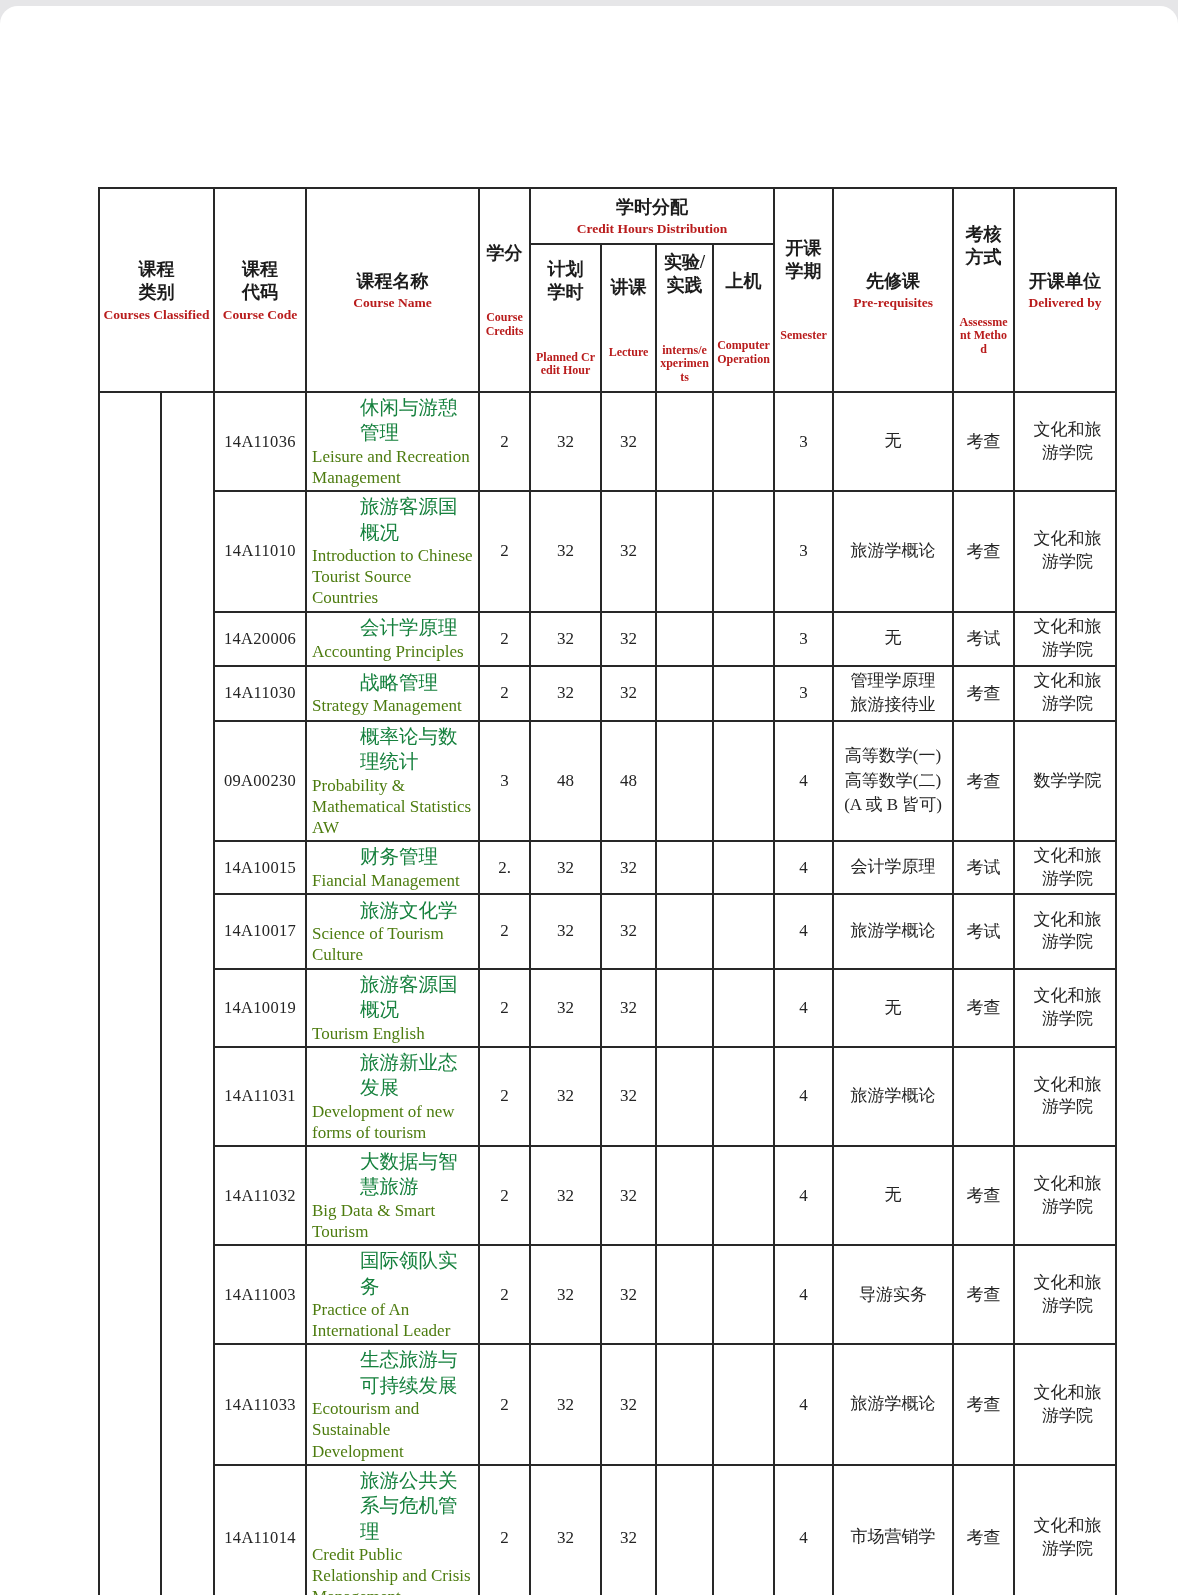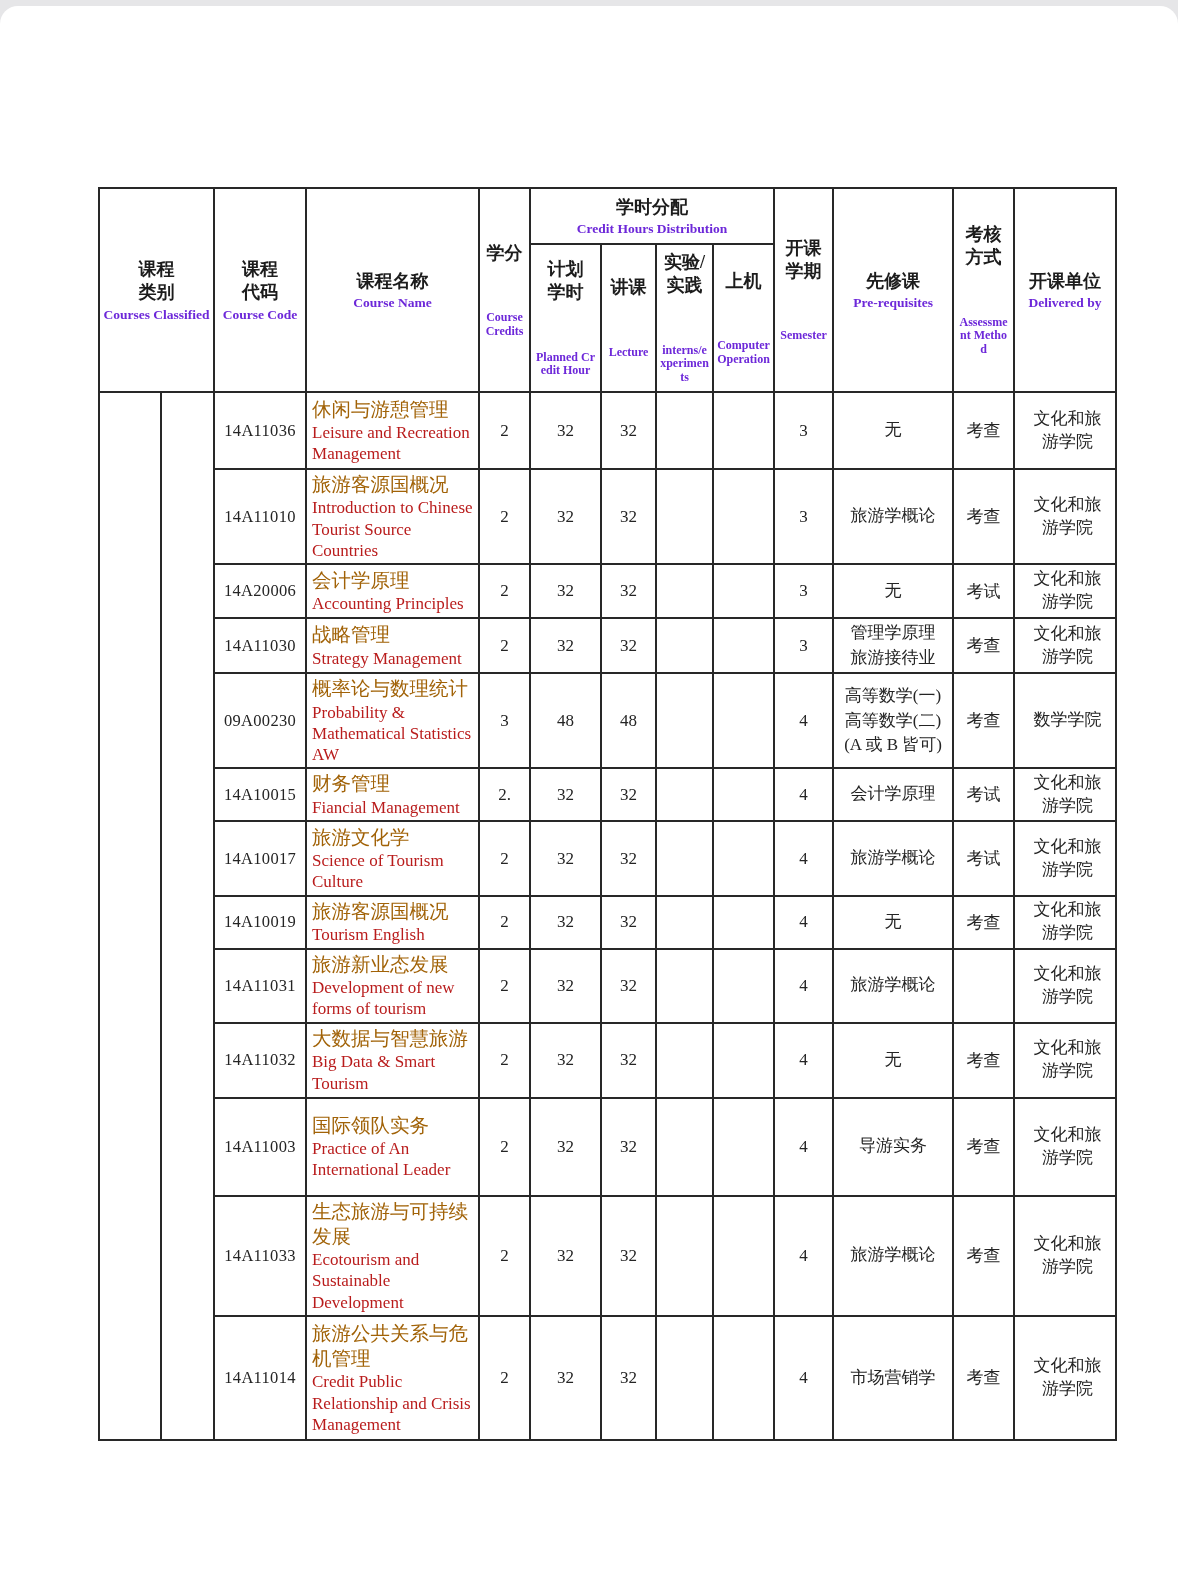--- a/index.html
+++ b/index.html
@@ -15,28 +15,28 @@
   .table-wrap{position:absolute;left:98px;top:181px;}
   table{
     border-collapse:collapse;table-layout:fixed;width:1017px;
     color:#242424;
   }
   th,td{border:2px solid #282828;padding:2px 3px;overflow:hidden;}
   thead th{font-weight:bold;text-align:center;vertical-align:middle;background:#fff;}
   tr.h1{height:56px;}
   tr.h2{height:148px;}
   .zh{font-size:18px;line-height:1.3;white-space:pre-line;color:#1c1c1c;}
-  .en{font-size:13.5px;line-height:1.15;margin-top:2px;color:#6d28d9;}
+  .en{font-size:13.5px;line-height:1.15;margin-top:2px;color:#b91c1c;}
   .en.narrow{font-size:12px;word-break:break-all;margin-top:46px;}
   td{vertical-align:middle;}
   td.c{text-align:center;font-size:17px;}
   td.code{font-size:16.5px;letter-spacing:.3px;border-radius:7px;}
   td.name{text-align:left;padding-left:5px;padding-right:4px;}
-  .nzh{font-size:19.5px;line-height:1.3;color:#a16207;}
-  .nen{font-size:17px;line-height:1.25;color:#b91c1c;}
+  .nzh{font-size:19.5px;line-height:1.3;color:#15803d;margin-left:48px;}
+  .nen{font-size:17px;line-height:1.25;color:#4d7c0f;}
   td.prereq{white-space:pre-line;line-height:1.45;}
   td.unit{line-height:1.35;padding-left:11px;padding-right:6px;font-family:Liberation Serif, serif;}
   td.cat{background:#fff;}
 </style>
 </head>
 <body>
 
 <div class="page-card">
   <div class="table-wrap">
     <table>

